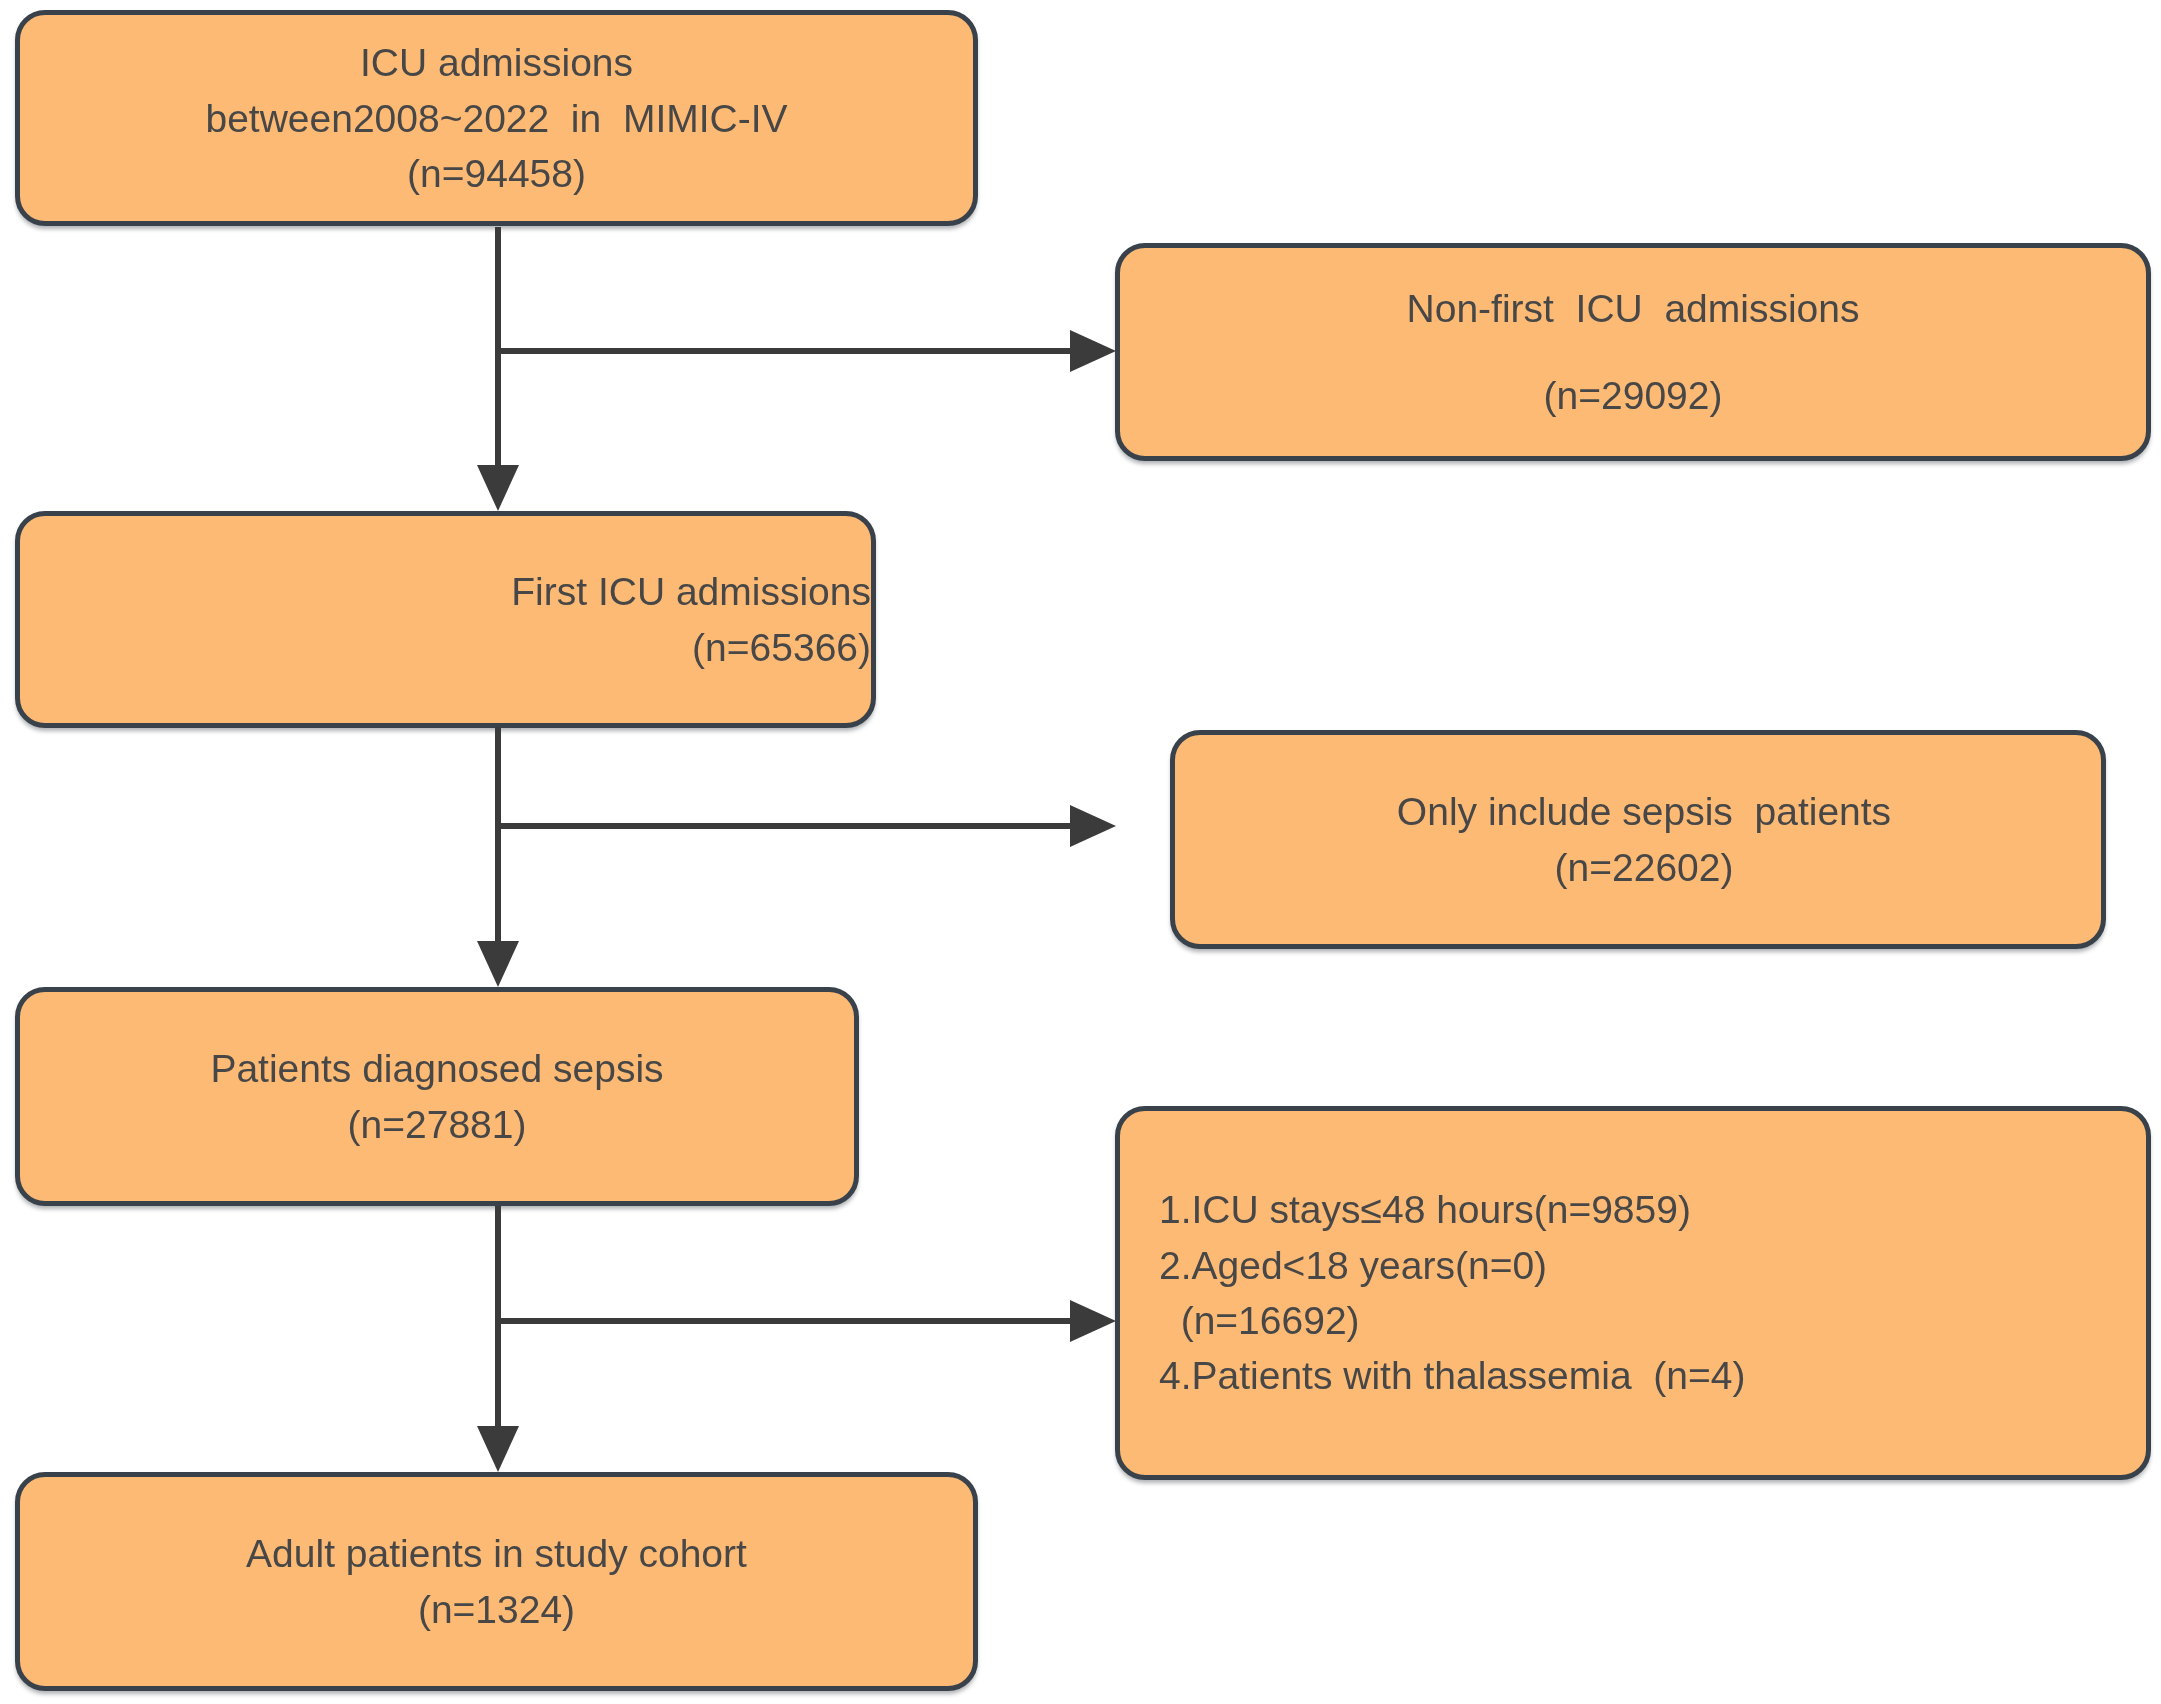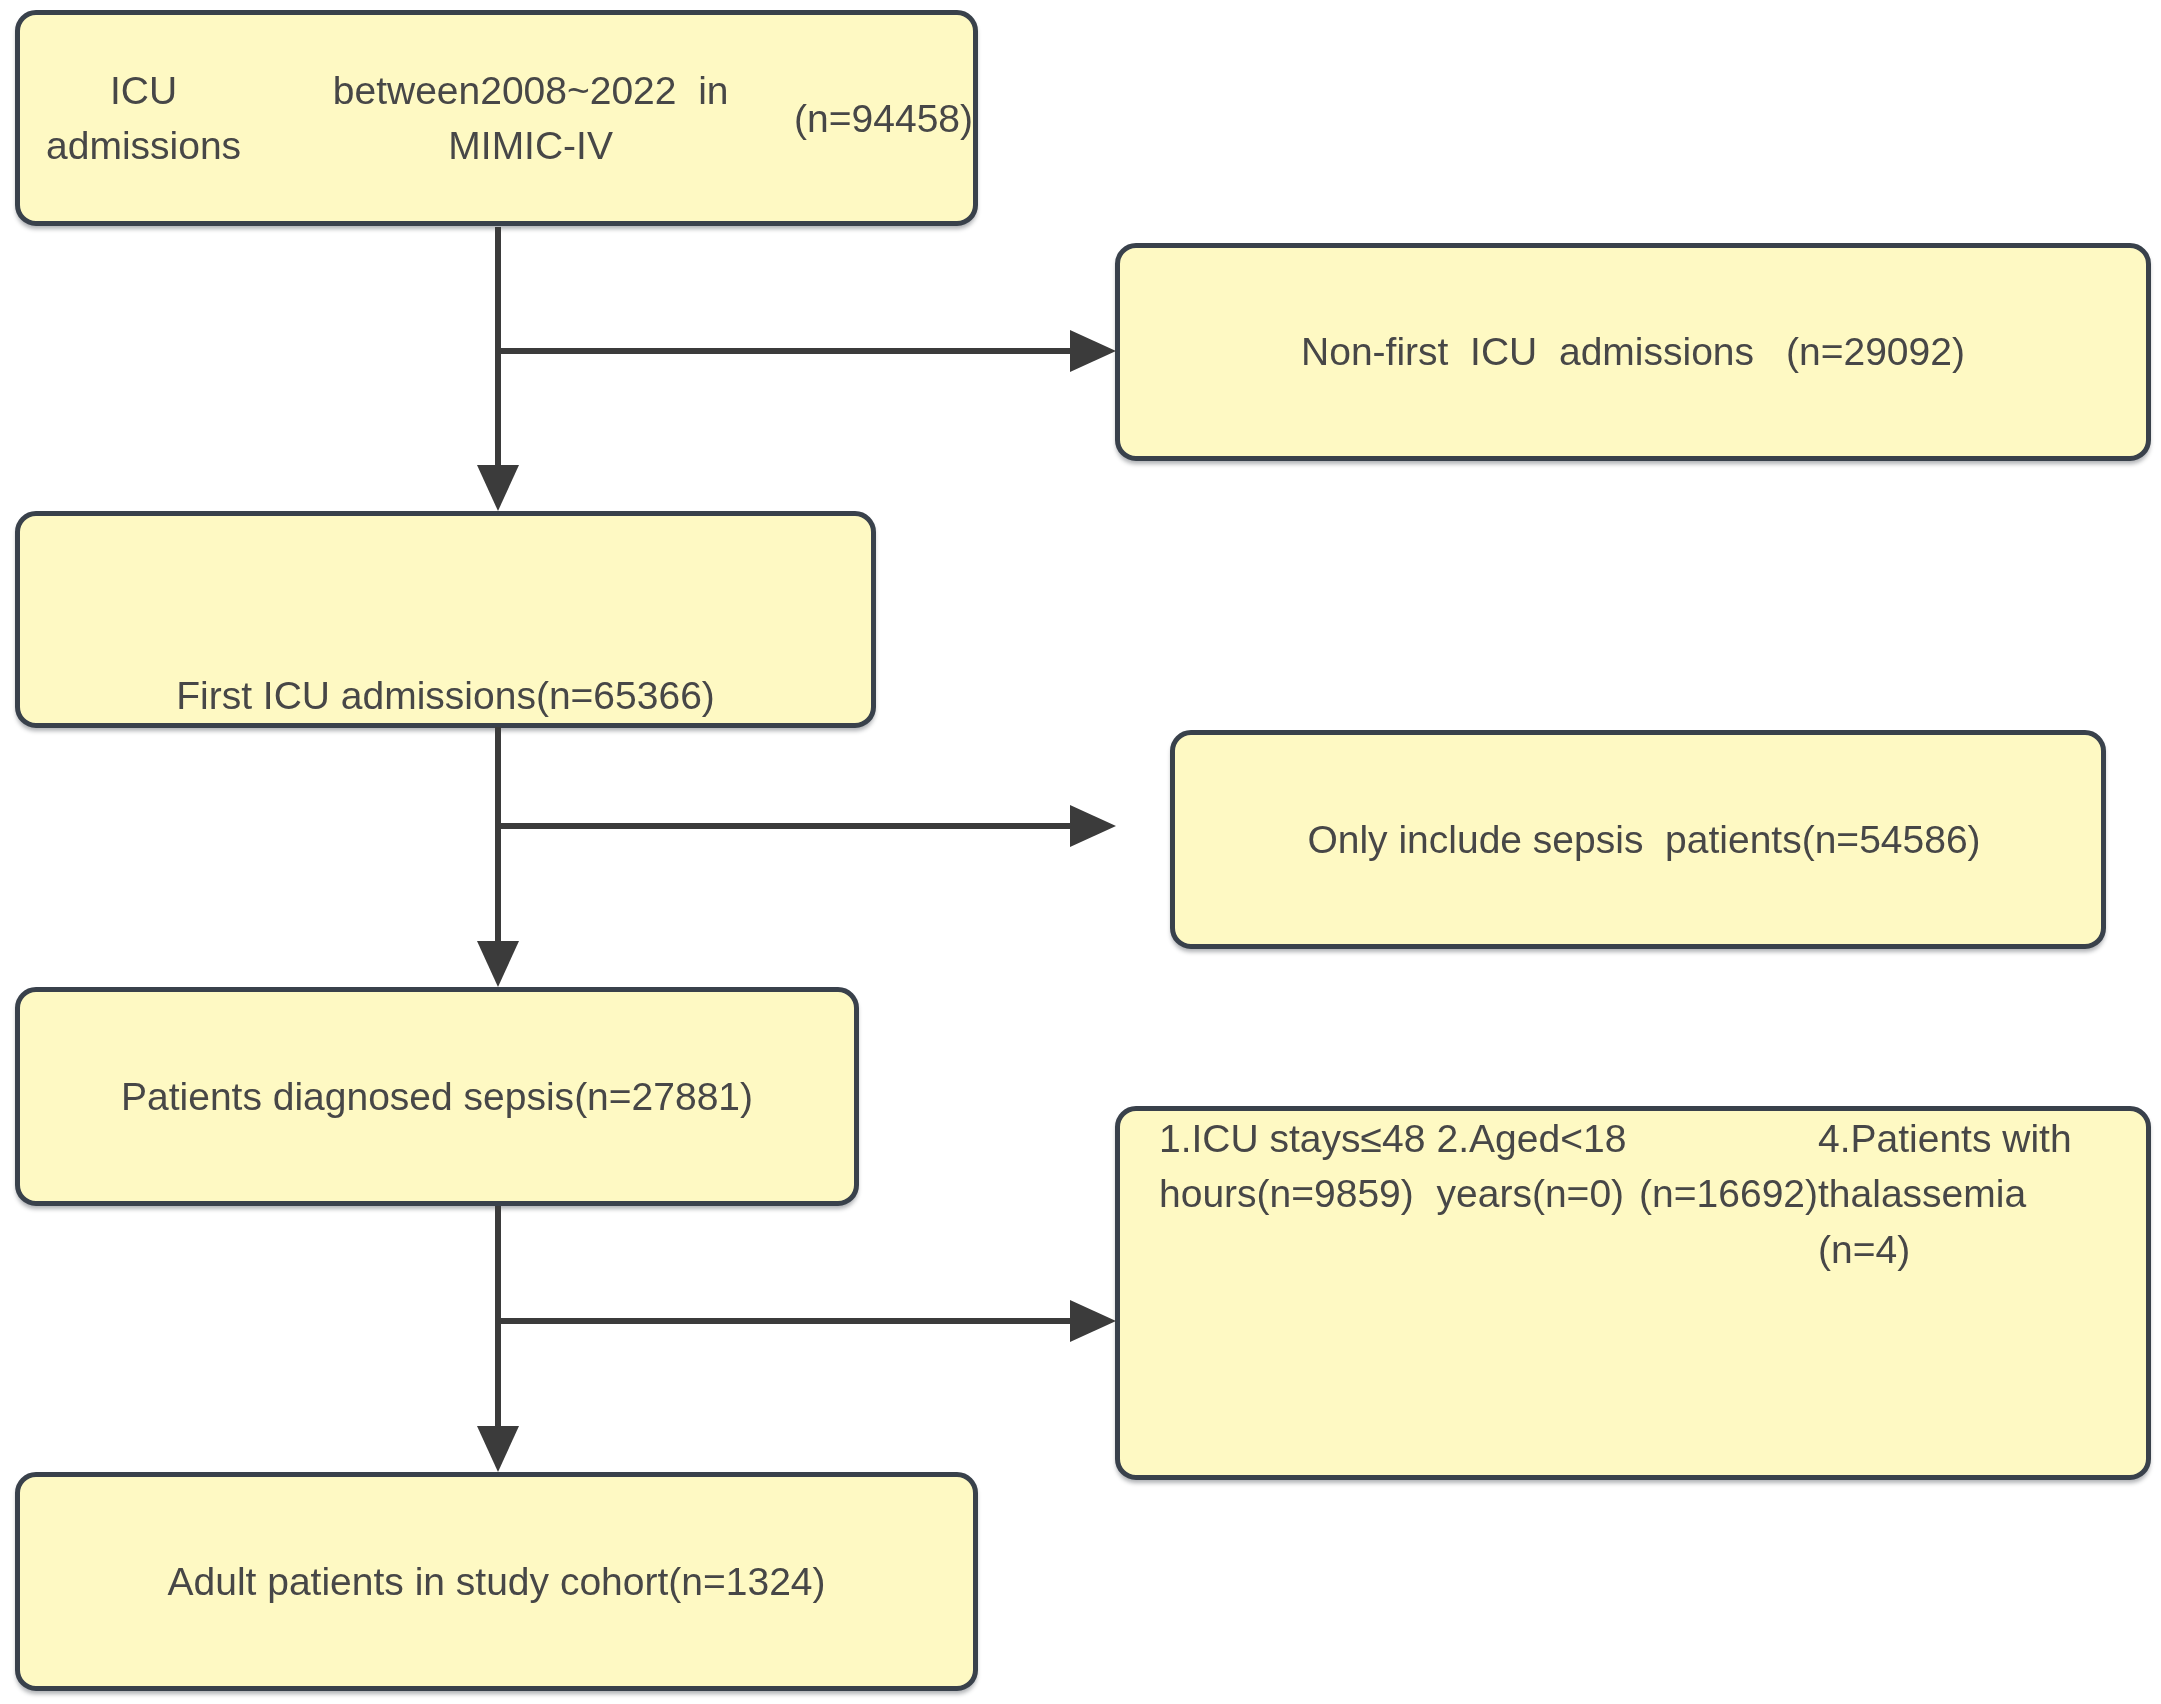--- a/index.html
+++ b/index.html
@@ -15,26 +15,26 @@
   .canvas {
     position: relative;
     width: 2161px;
     height: 1704px;
     background: var(--background);
     overflow: hidden;
   }
 
   .flow-box {
     position: absolute;
-    background: #fef9c3;
+    background: #fdba74;
     border: 5.2px solid var(--box-border);
-    border-radius: 21px;
+    border-radius: 30px;
     box-shadow: 0 4.4px 4.4px -1.5px rgba(30, 35, 42, 0.35);
     display: flex;
-    flex-direction: row;
+    flex-direction: column;
     justify-content: center;
     align-items: center;
     text-align: center;
     color: var(--text);
     font-size: 39px;
     line-height: 1.42;
   }
   .flow-box .line { white-space: pre-wrap; }
 
   .flow-box.left-align {
@@ -104,21 +104,21 @@
     <span class="line">(n=29092)</span>
   </div>
 
   <div class="flow-box box-firsticu">
     <span class="line">First ICU admissions</span>
     <span class="line">(n=65366)</span>
   </div>
 
   <div class="flow-box box-onlysepsis">
     <span class="line">Only include sepsis  patients</span>
-    <span class="line">(n=54586)</span>
+    <span class="line">(n=22602)</span>
   </div>
 
   <div class="flow-box box-diagnosed">
     <span class="line">Patients diagnosed sepsis</span>
     <span class="line">(n=27881)</span>
   </div>
 
   <div class="flow-box box-exclusions left-align">
     <span class="line">1.ICU stays≤48 hours(n=9859)</span>
     <span class="line">2.Aged&lt;18 years(n=0)</span>

